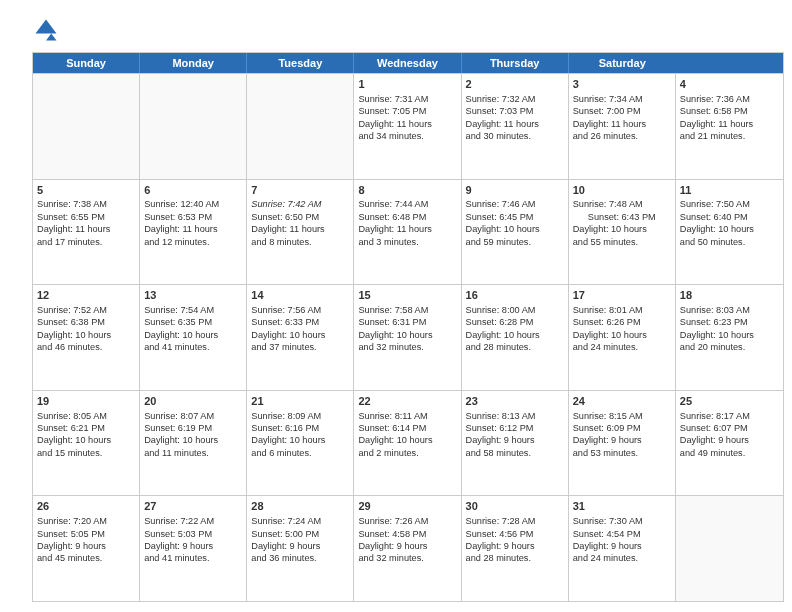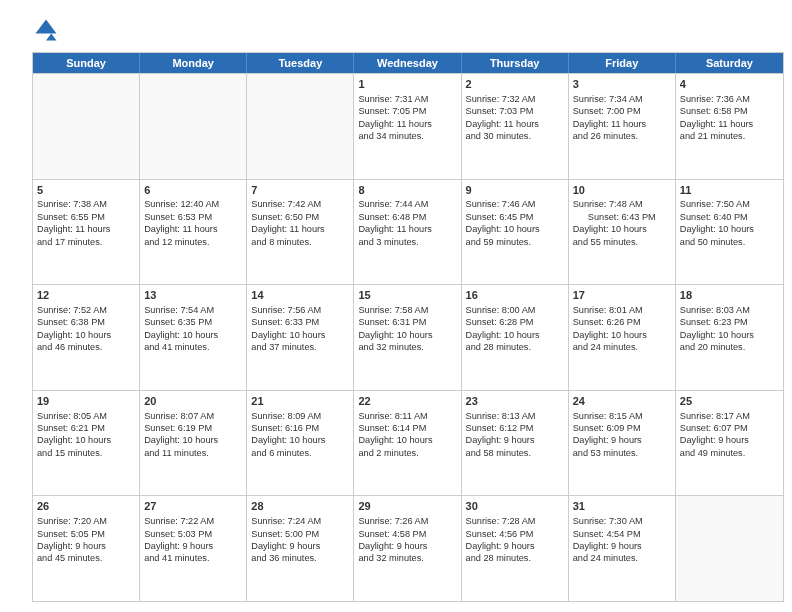--- a/index.html
+++ b/index.html
@@ -131,21 +131,20 @@
     </div>
   </div>
 
   <div class="calendar">
     <div class="cal-header">
     <div class="cal-header-cell">Sunday</div>
         <div class="cal-header-cell">Monday</div>
         <div class="cal-header-cell">Tuesday</div>
         <div class="cal-header-cell">Wednesday</div>
         <div class="cal-header-cell">Thursday</div>
-        <div class="cal-header-cell">Friday</div>
         <div class="cal-header-cell">Saturday</div>
       </div>
     <div class="cal-body">
     <div class="cal-row">
           <div class="cal-cell empty"></div>
           <div class="cal-cell empty"></div>
           <div class="cal-cell empty"></div>
           <div class="cal-cell">
             <span class="day-num">1</span>
             <span style="display: block;">Sunrise: 7:31 AM</span>
@@ -185,21 +184,21 @@
           </div>
           <div class="cal-cell">
             <span class="day-num">6</span>
             <span style="display: block;">Sunrise: 12:40 AM</span>
             <span style="display: block;">Sunset: 6:53 PM</span>
             <span style="display: block;">Daylight: 11 hours</span>
             <span style="display: block;">and 12 minutes.</span>
           </div>
           <div class="cal-cell">
             <span class="day-num">7</span>
-            <span style="display: block;">Sunrise: 7:42 AM</span>
+            <span style="display: block; font-style: italic;">Sunrise: 7:42 AM</span>
             <span style="display: block;">Sunset: 6:50 PM</span>
             <span style="display: block;">Daylight: 11 hours</span>
             <span style="display: block;">and 8 minutes.</span>
           </div>
           <div class="cal-cell">
             <span class="day-num">8</span>
             <span style="display: block;">Sunrise: 7:44 AM</span>
             <span style="display: block;">Sunset: 6:48 PM</span>
             <span style="display: block;">Daylight: 11 hours</span>
             <span style="display: block;">and 3 minutes.</span>

